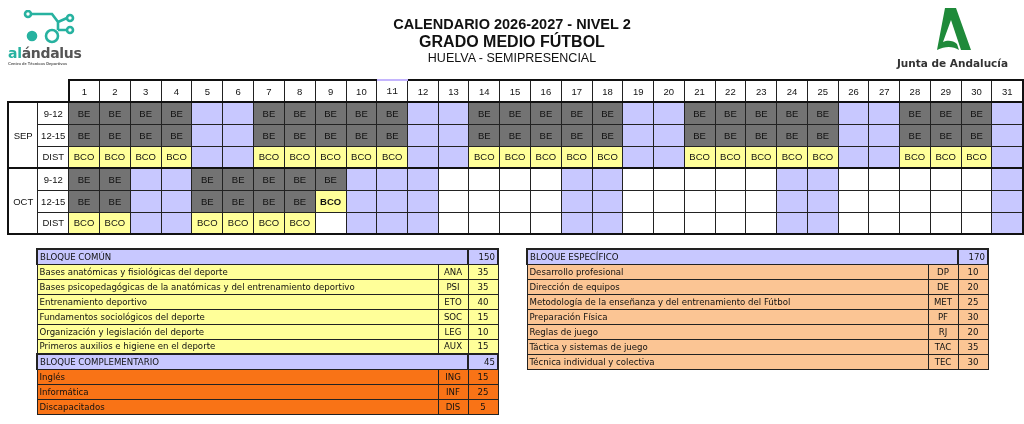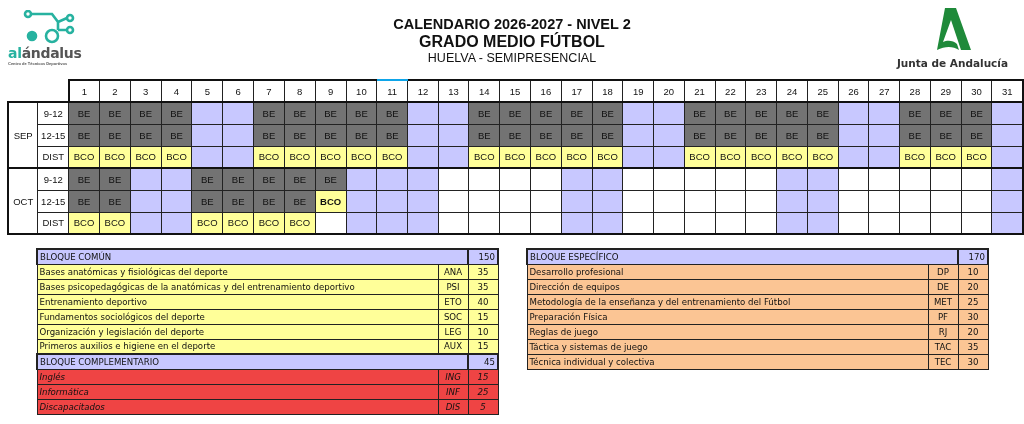--- a/index.html
+++ b/index.html
@@ -30,21 +30,21 @@
   table.cal tr.first-row td { border-top: 2px solid #111; }
   table.cal tr.last-row td { border-bottom: 2px solid #111; }
 
   table.leg { position: absolute; border-collapse: collapse; table-layout: fixed; font-family: "DejaVu Sans", sans-serif; }
   table.leg td { border: 1px solid #222; height: 15px; font-size: 8.6px; padding: 0 2px; white-space: nowrap; overflow: hidden; }
   table.leg td.code { text-align: center; }
   table.leg td.hours { text-align: center; margin-left: 37px; }
   table.leg tr.head td { background: #c8c8ff; border-width: 2px 2px 1px 2px; }
   table.leg tr.head td.total { text-align: right; }
   .yellow td { background: #ffff99; }
-  .green td { background: #ef4444; font-style: italic; }
+  .green td { background: #f97316; }
   .orange td { background: #fbc594; }
   #leg-left { left: 36px; top: 248px; width: 461px; }
   #leg-right { left: 526px; top: 248px; width: 461px; }
 </style>
 </head>
 <body>
 
 <div class="logo-left">
   <svg width="60" height="36" viewBox="0 0 60 36" style="position:absolute;left:14px;top:2px;">
     <g fill="none" stroke="#27b2a0" stroke-width="2.6">
@@ -81,21 +81,21 @@
         <td class="day hdr" style="border-top:2px solid #111;border-left:2px solid #111;">1</td>
         <td class="day hdr" style="border-top:2px solid #111;">2</td>
         <td class="day hdr" style="border-top:2px solid #111;">3</td>
         <td class="day hdr" style="border-top:2px solid #111;">4</td>
         <td class="day hdr" style="border-top:2px solid #111;">5</td>
         <td class="day hdr" style="border-top:2px solid #111;">6</td>
         <td class="day hdr" style="border-top:2px solid #111;">7</td>
         <td class="day hdr" style="border-top:2px solid #111;">8</td>
         <td class="day hdr" style="border-top:2px solid #111;">9</td>
         <td class="day hdr" style="border-top:2px solid #111;">10</td>
-        <td class="day hdr" style="border-top:2px solid #0ea5e9;">11</td>
+        <td class="day hdr" style="border-top:2px solid #c4b5fd;font-family:Liberation Mono, monospace;">11</td>
         <td class="day hdr" style="border-top:2px solid #111;">12</td>
         <td class="day hdr" style="border-top:2px solid #111;">13</td>
         <td class="day hdr" style="border-top:2px solid #111;">14</td>
         <td class="day hdr" style="border-top:2px solid #111;">15</td>
         <td class="day hdr" style="border-top:2px solid #111;">16</td>
         <td class="day hdr" style="border-top:2px solid #111;">17</td>
         <td class="day hdr" style="border-top:2px solid #111;">18</td>
         <td class="day hdr" style="border-top:2px solid #111;">19</td>
         <td class="day hdr" style="border-top:2px solid #111;">20</td>
         <td class="day hdr" style="border-top:2px solid #111;">21</td>

